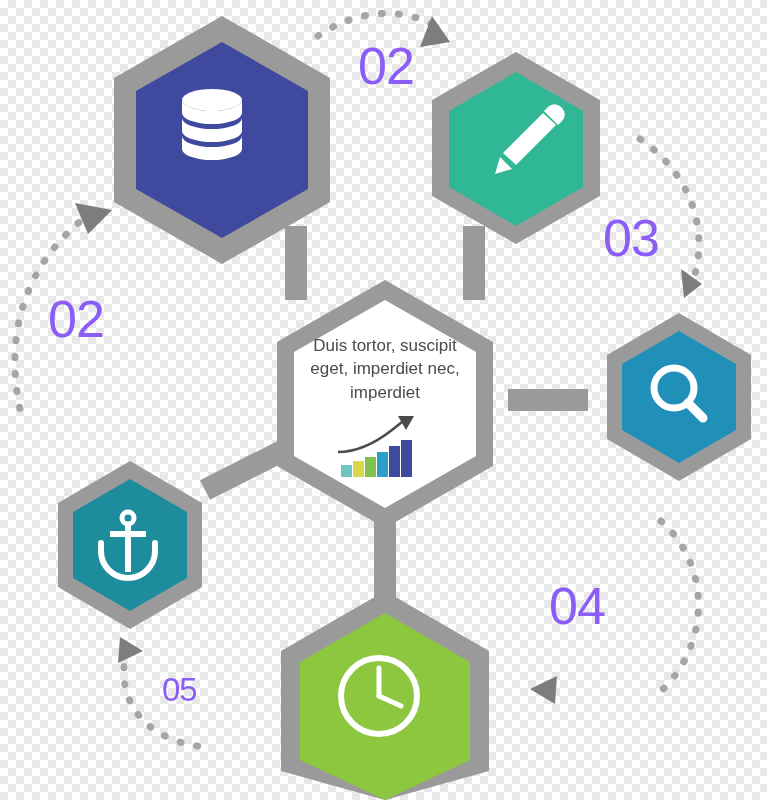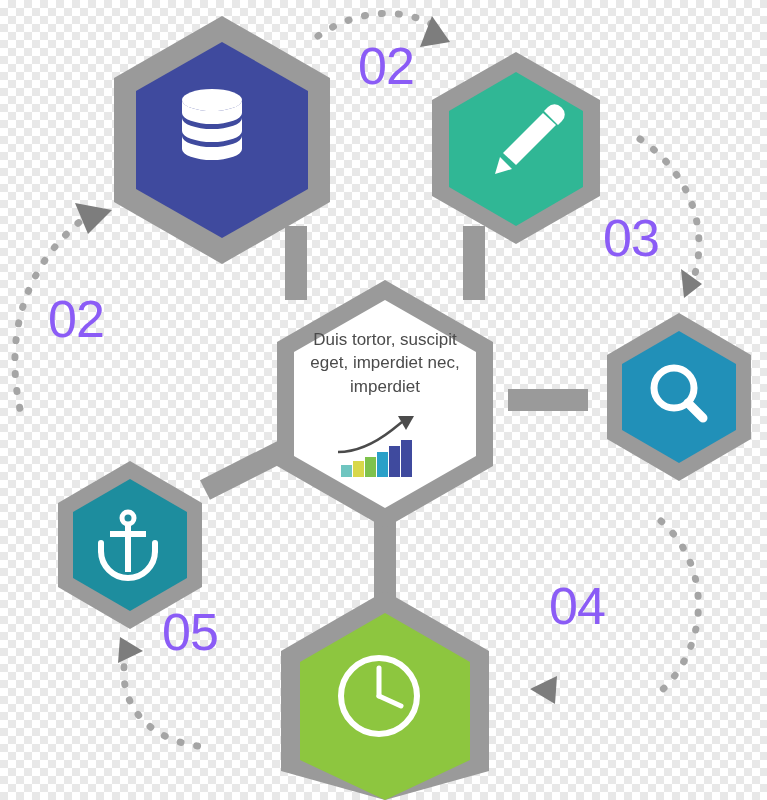--- a/index.html
+++ b/index.html
@@ -29,20 +29,21 @@
     letter-spacing:-1px;
     line-height:1;
   }
   .center-text{
     position:absolute;
     width:180px;
     text-align:center;
     color:#4b4b4b;
     font-size:17px;
     line-height:1.38;
+    margin-top:6px;
   }
 </style>
 </head>
 <body>
 
 <div id="checker"></div>
 
 <div id="stage">
 
   <svg width="767" height="800" viewBox="0 0 767 800" style="position:absolute;left:0;top:0;">
@@ -141,17 +142,17 @@
       <polygon points="702,284 684,298 681,269"></polygon>
       <polygon points="530,689 557,676 555,704"></polygon>
       <polygon points="120,637 143,651 118,663"></polygon>
     </g>
   </svg>
 
   <div class="num" style="left:48px;top:293px;">02</div>
   <div class="num" style="left:358px;top:40px;">02</div>
   <div class="num" style="left:603px;top:212px;">03</div>
   <div class="num" style="left:549px;top:568px;margin-top:12px;">04</div>
-  <div class="num" style="left:162px;top:606px;font-size:52px;">05</div>
+  <div class="num" style="left:162px;top:673px;font-size:33px;">05</div>
 
   <div class="center-text" style="left:295px;top:328px;">Duis tortor, suscipit eget, imperdiet nec, imperdiet</div>
 
 </div>
 
 </body></html>

